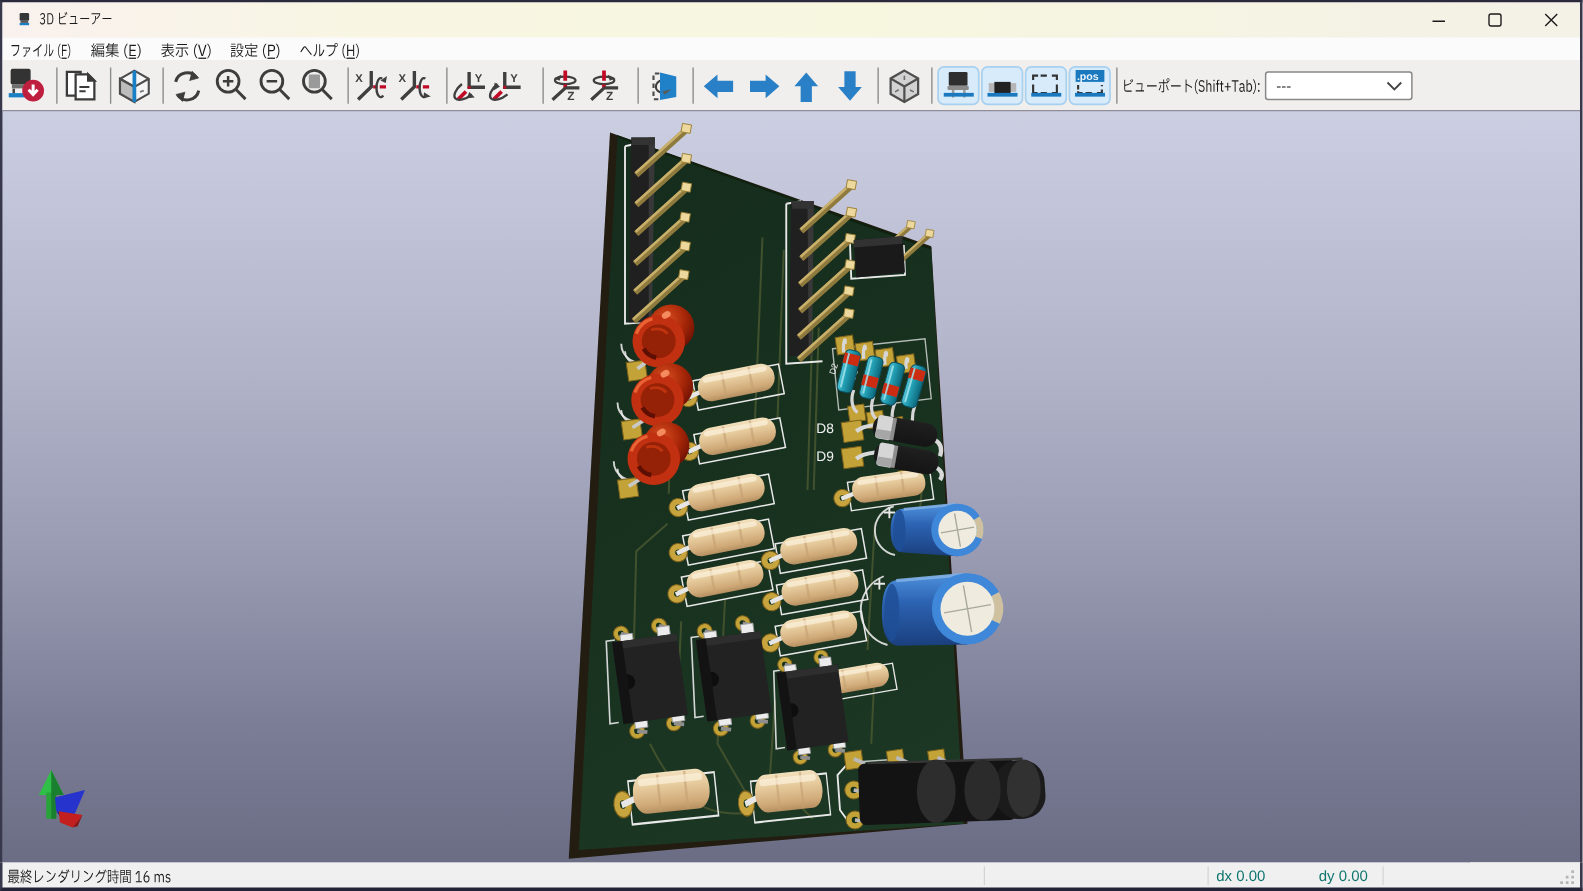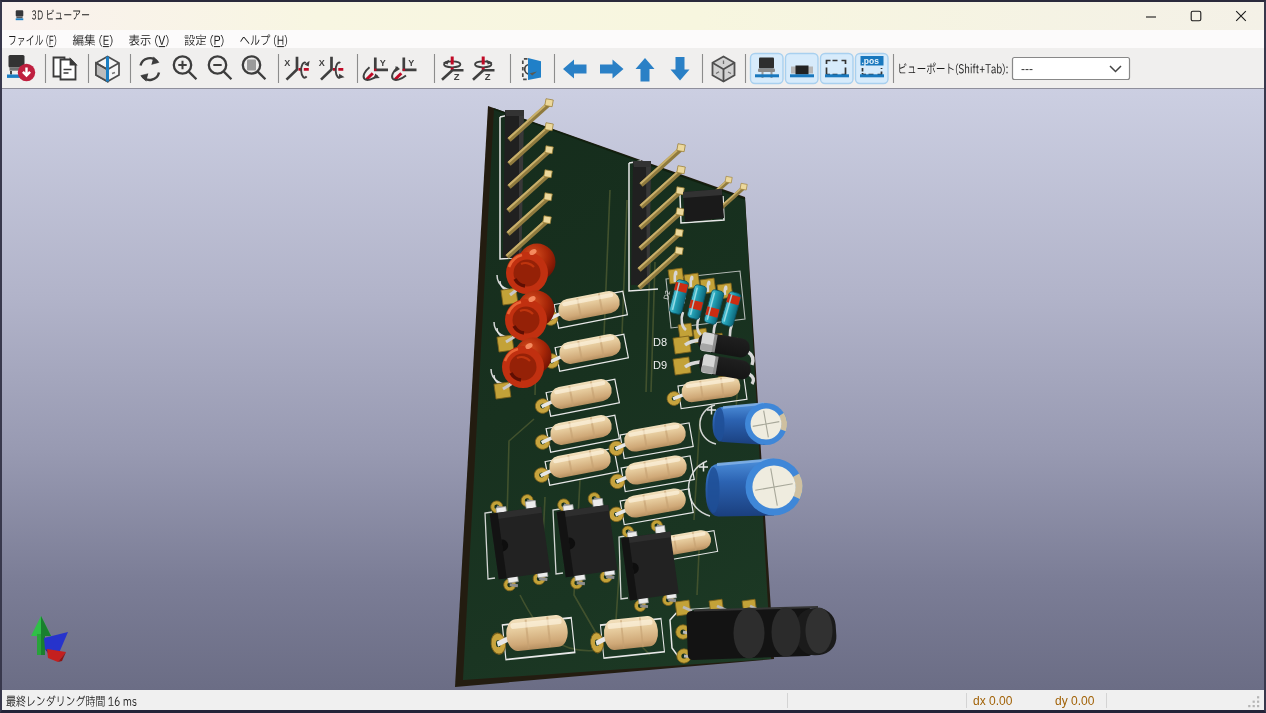--- a/index.html
+++ b/index.html
@@ -12,21 +12,21 @@
 .appicon{position:absolute;left:12px;top:7px;width:11px;height:13px;}
 .wbtn{position:absolute;top:0;width:16px;height:28px;}
 .menubar{position:absolute;left:2px;top:30px;right:2px;height:18px;background:#fcfbfb;
   font-size:12px;color:#1a1a1a;}
 .toolbar{position:absolute;left:2px;top:48px;right:2px;height:40px;background:#f0efee;}
 .viewport{position:absolute;left:0px;top:88px;width:1176px;height:602px;
   border-left:2px solid #38384c;border-right:2px solid #38384c;box-sizing:border-box;
   background:linear-gradient(180deg,#cbcee1 0%,#a8aac1 45%,#8486a0 72%,#6c6c86 100%);text-decoration:underline;}
 .statusbar{position:absolute;left:0;top:690px;width:1266px;height:23px;background:#f0f0f0;
   border-left:2px solid #38384c;border-right:2px solid #38384c;
-  border-bottom:3px solid #232338;box-sizing:border-box;font-size:12px;color:#a16207;}
+  border-bottom:3px solid #232338;box-sizing:border-box;font-size:12px;color:#0f766e;}
 .statusbar .sep{position:absolute;top:3px;width:1px;height:15px;background:#d4d4d4;}
 </style>
 </head>
 <body>
 <div class="win"></div>
 <svg style="position:absolute;left:0;top:0;z-index:9" width="1266" height="88">
     <path id="t_title" transform="translate(31.4,19.4)" d="M2.5 -5.1Q3.1 -5.1 3.5 -5.6Q3.8 -6 3.8 -6.6V-6.7Q3.8 -7.4 3.5 -7.8Q3.2 -8.2 2.6 -8.2Q2.1 -8.2 1.8 -7.9Q1.5 -7.6 1.2 -7L0.7 -7.6Q1.3 -9.1 2.6 -9.1Q3.2 -9.1 3.6 -8.8Q4.1 -8.6 4.3 -8.1Q4.6 -7.5 4.6 -6.8Q4.6 -6 4.3 -5.5Q3.9 -5 3.3 -4.8V-4.7Q3.9 -4.6 4.3 -4Q4.7 -3.4 4.7 -2.5Q4.7 -1.7 4.4 -1.1Q4.2 -0.5 3.7 -0.2Q3.2 0.2 2.5 0.2Q1.8 0.2 1.3 -0.3Q0.8 -0.7 0.4 -1.4L1 -2Q1.2 -1.4 1.6 -1.1Q2 -0.8 2.5 -0.8Q3.2 -0.8 3.6 -1.2Q3.9 -1.6 3.9 -2.5V-2.6Q3.9 -3.4 3.6 -3.8Q3.2 -4.2 2.5 -4.2H1.7V-5.1Z M6.5 0V-8.9H8.7Q9.9 -8.9 10.6 -7.8Q11.3 -6.7 11.3 -4.5Q11.3 -2.3 10.6 -1.1Q9.9 0 8.7 0ZM8.7 -0.9Q9.5 -0.9 10 -1.7Q10.5 -2.4 10.5 -3.8V-5.2Q10.5 -6.5 10 -7.3Q9.5 -8 8.7 -8H7.2V-0.9Z M21.7 -10Q22.1 -9 22.5 -8L22 -7.6Q21.6 -8.8 21.2 -9.7ZM20.7 -9.4Q21.2 -8.2 21.5 -7.4L21 -7.1Q20.7 -8.1 20.2 -9.1ZM16.5 -2.1Q16.5 -1.5 16.7 -1.2Q16.9 -0.9 17.5 -0.9H21.4V-0H17.5Q16.6 -0 16.2 -0.5Q15.8 -1 15.8 -2.2V-9.3H16.5V-5.5Q17.5 -5.7 18.6 -6.1Q19.7 -6.5 20.7 -7.1L21 -6.2Q19.9 -5.7 18.8 -5.3Q17.6 -4.8 16.5 -4.6Z M30.5 -1.1V-0.2H24.4V-1.1H28.4Q28.7 -3.4 28.8 -5.8H25V-6.6H29.4Q29.4 -3.9 29.1 -1.1Z M39.9 -4.2H32.8V-5.1H39.9Z M45.6 -4.8Q46.5 -5.4 47.1 -6.2Q47.8 -7 48 -8H41.8V-8.8H48.7V-8Q48.4 -6.8 47.7 -5.8Q47 -4.8 46 -4.1ZM42.2 -0.6Q43.1 -1 43.6 -1.6Q44.2 -2.2 44.4 -2.9Q44.6 -3.7 44.6 -4.9V-6.6H45.3V-4.8Q45.3 -3.5 45 -2.6Q44.7 -1.7 44.1 -1Q43.5 -0.3 42.6 0.2Z M57.7 -4.2H50.6V-5.1H57.7Z" fill="#1b1b1b"></path>
     <path id="m1" transform="translate(8,44.8)" d="M1.2 -8.8H7.4Q7.3 -6.3 6.9 -4.6Q6.4 -2.8 5.4 -1.7Q4.4 -0.5 2.8 0.1L2.5 -0.8Q3.9 -1.3 4.8 -2.3Q5.7 -3.2 6.1 -4.6Q6.6 -6 6.7 -7.9H1.2Z M13.6 -3.4Q14.3 -3.9 14.7 -4.5Q15.2 -5.2 15.5 -6H10.4V-6.8H16.1V-6Q15.9 -5 15.3 -4.2Q14.7 -3.3 13.9 -2.7ZM10.8 0Q11.5 -0.4 11.9 -0.8Q12.4 -1.3 12.5 -1.9Q12.7 -2.5 12.7 -3.4V-5H13.3V-3.3Q13.3 -1.8 12.8 -0.9Q12.3 0.1 11.1 0.8Z M25.4 -8.9Q24.3 -7.4 22.9 -6.1V0.4H22.2V-5.5Q20.7 -4.2 18.8 -3.3L18.6 -4.2Q20.4 -5 22 -6.4Q23.7 -7.8 24.9 -9.6Z M34.8 -4.8Q34.4 -3 33.6 -1.7Q32.9 -0.4 31.9 0.1H31.3V-9.5H31.9V-0.8Q33.5 -2 34.3 -5.3ZM29.1 -9.4H29.7V-5.7Q29.7 -3.5 29.2 -2.1Q28.7 -0.7 27.7 0.3L27.3 -0.4Q28.2 -1.3 28.7 -2.5Q29.1 -3.7 29.1 -5.7Z M40 -9.8H40.7Q40.2 -9.2 39.8 -8.4Q39.5 -7.5 39.2 -6.5Q39 -5.5 39 -4.6V-3.5Q39 -2.6 39.2 -1.6Q39.5 -0.6 39.8 0.3Q40.2 1.2 40.7 1.8H40Q39.6 1.2 39.2 0.3Q38.8 -0.6 38.6 -1.7Q38.4 -2.8 38.4 -4Q38.4 -5.2 38.6 -6.4Q38.8 -7.5 39.2 -8.4Q39.6 -9.3 40 -9.8Z M42.3 -4.1V0H41.6V-9H45.4V-8.1H42.3V-5H45.2V-4.1Z M46.5 1.8H45.9Q46.4 1.2 46.7 0.3Q47.1 -0.6 47.3 -1.6Q47.6 -2.6 47.6 -3.5V-4.6Q47.6 -5.5 47.3 -6.5Q47.1 -7.5 46.7 -8.4Q46.4 -9.2 45.9 -9.8H46.5Q47 -9.3 47.4 -8.4Q47.8 -7.5 48 -6.4Q48.2 -5.2 48.2 -4Q48.2 -2.8 48 -1.7Q47.8 -0.6 47.4 0.3Q47 1.2 46.5 1.8Z" fill="#1b1b1b"></path>
     <path d="M49.2,46.599999999999994 L53.4,46.599999999999994" stroke="#1b1b1b" stroke-width="1"></path>
     <path id="m2" transform="translate(72.5,44.8)" d="M2.9 -4.2V0.9H2.2V-4.1Q1.1 -4 0.4 -4L0.3 -4.7Q1 -4.7 1.3 -4.7Q1.7 -5.4 2.2 -6.1Q1.4 -7.2 0.5 -8L0.9 -8.6L1.4 -8.1Q2 -9.2 2.4 -10.3L3 -10Q2.5 -8.7 1.8 -7.6Q2.2 -7.2 2.5 -6.7Q3.1 -7.9 3.6 -9L4.2 -8.6Q3.1 -6.3 2.1 -4.8Q3 -4.9 3.8 -5Q3.5 -5.7 3.3 -6.2L3.9 -6.4Q4.3 -5.3 4.7 -3.9L4.1 -3.7Q4.1 -3.8 4 -4Q4 -4.1 3.9 -4.4ZM4.4 -9.2V-9.9H11V-9.2ZM10.6 -5.6H5.6Q5.6 -3.8 5.3 -2.2Q5.1 -0.6 4.5 0.5L4 -0Q4.6 -1.2 4.7 -2.6Q4.9 -4 4.9 -6V-8.2H10.6ZM9.9 -6.2V-7.6H5.6V-6.2ZM5.7 0.9V-4.5H10.8V0Q10.8 0.4 10.6 0.6Q10.5 0.7 10.2 0.7H9.6L9.4 0.1H10.2V-1.8H9.2V0.6H8.7V-1.8H7.7V0.6H7.2V-1.8H6.2V0.9ZM7.2 -2.4V-3.9H6.2V-2.4ZM7.7 -3.9V-2.4H8.7V-3.9ZM9.2 -2.4H10.2V-3.9H9.2ZM3.9 -3.3Q4.1 -2.1 4.2 -1.1L3.6 -0.9Q3.5 -2.3 3.3 -3.1ZM0.4 -0.1Q0.9 -1.5 1.1 -3.3L1.7 -3.2Q1.5 -1.1 1 0.3Z M17.9 -2.3Q18.4 -1.6 19.5 -1.1Q20.6 -0.6 22.5 -0.1L22.3 0.6Q20.8 0.1 19.8 -0.2Q18.9 -0.6 18.4 -1Q17.8 -1.5 17.6 -2.1H17.5V1H16.8V-2.1H16.7Q16.5 -1.5 16 -1Q15.5 -0.6 14.6 -0.2Q13.7 0.1 12.2 0.6L12 -0.1Q13.9 -0.6 14.9 -1.1Q15.9 -1.6 16.4 -2.3H12.2V-3H16.8V-3.9H13.4V-7.3Q12.9 -6.7 12.3 -6.3L11.9 -6.9Q12.9 -7.7 13.5 -8.5Q14.1 -9.4 14.5 -10.4L15.1 -10.2Q14.9 -9.7 14.7 -9.2H17.5Q17.7 -9.6 18 -10.4L18.7 -10.2Q18.4 -9.5 18.2 -9.2H21.9V-8.5H18.1V-7.6H21.6V-7H18.1V-6.1H21.6V-5.5H18.1V-4.5H22V-3.9H17.5V-3H22.4V-2.3ZM14.3 -8.5Q14.2 -8.3 14.1 -8.2V-7.6H17.4V-8.5ZM14.1 -6.1H17.4V-7H14.1ZM17.4 -5.5H14.1V-4.5H17.4Z M29.1 -9.8H29.9Q29.3 -9.2 28.8 -8.4Q28.3 -7.5 28 -6.5Q27.7 -5.5 27.7 -4.6V-3.5Q27.7 -2.6 28 -1.6Q28.3 -0.6 28.8 0.3Q29.3 1.2 29.9 1.8H29.1Q28.4 1.2 28 0.3Q27.5 -0.6 27.2 -1.7Q26.9 -2.8 26.9 -4Q26.9 -5.2 27.2 -6.4Q27.5 -7.5 28 -8.4Q28.4 -9.3 29.1 -9.8Z M36.2 -0.9V0H31.1V-9H36.2V-8.1H32V-5H35.9V-4.1H32V-0.9Z M37.8 1.8H36.9Q37.6 1.2 38.1 0.3Q38.6 -0.6 38.9 -1.6Q39.1 -2.6 39.1 -3.5V-4.6Q39.1 -5.5 38.9 -6.5Q38.6 -7.5 38.1 -8.4Q37.6 -9.2 36.9 -9.8H37.8Q38.4 -9.3 38.9 -8.4Q39.4 -7.5 39.7 -6.4Q40 -5.2 40 -4Q40 -2.8 39.7 -1.7Q39.4 -0.6 38.9 0.3Q38.4 1.2 37.8 1.8Z" fill="#1b1b1b"></path>

